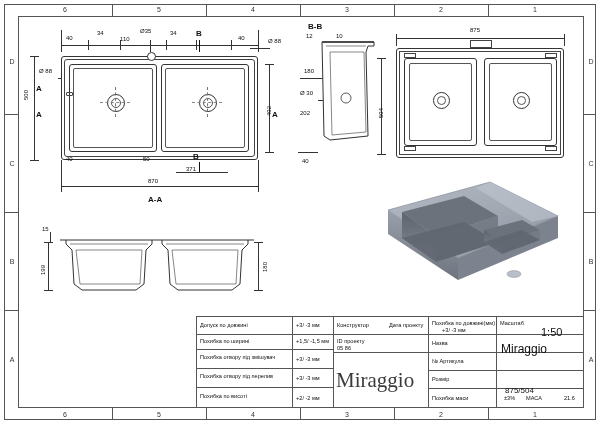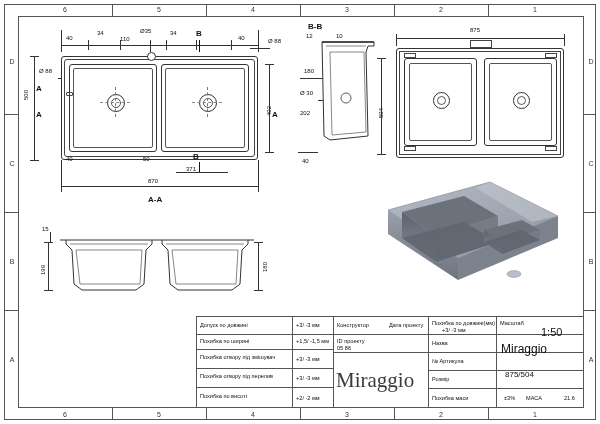--- a/index.html
+++ b/index.html
@@ -351,17 +351,17 @@
     <div class="cell" style="left:236px;top:79px;">Похибка маси</div>
 
     <div class="cell" style="left:304px;top:4px;">Масштаб</div>
     <div class="cell" style="left:308px;top:79px;">±3%</div>
     <div class="cell" style="left:330px;top:79px;">МАСА</div>
     <div class="cell" style="left:368px;top:79px;">21.6</div>
   </div>
 
   <div class="bigval" style="left:541px;top:326px;font-size:11px;">1:50</div>
   <div class="model" style="left:501px;top:342px;font-size:12px;">Miraggio</div>
-  <div class="bigval" style="left:505px;top:370px;">875/504</div>
+  <div class="bigval" style="left:505px;top:386px;">875/504</div>
 
   <div class="brand">Miraggio</div>
 
 </div>
 
 </body></html>

